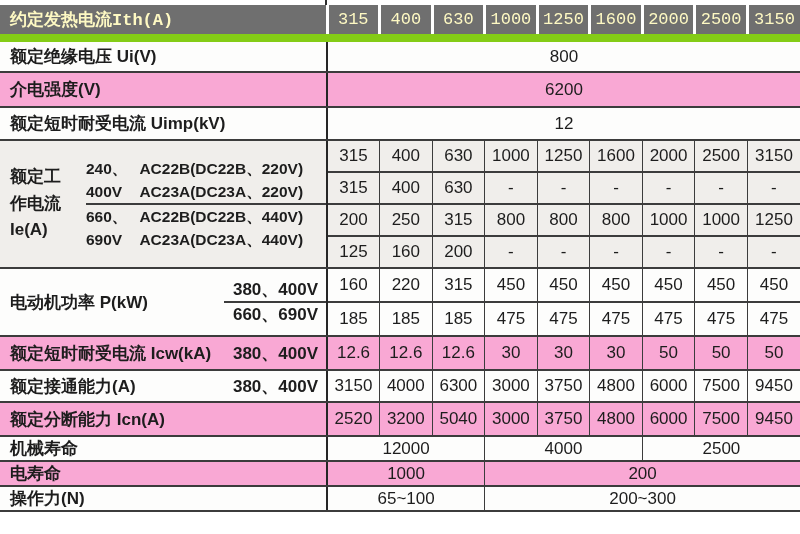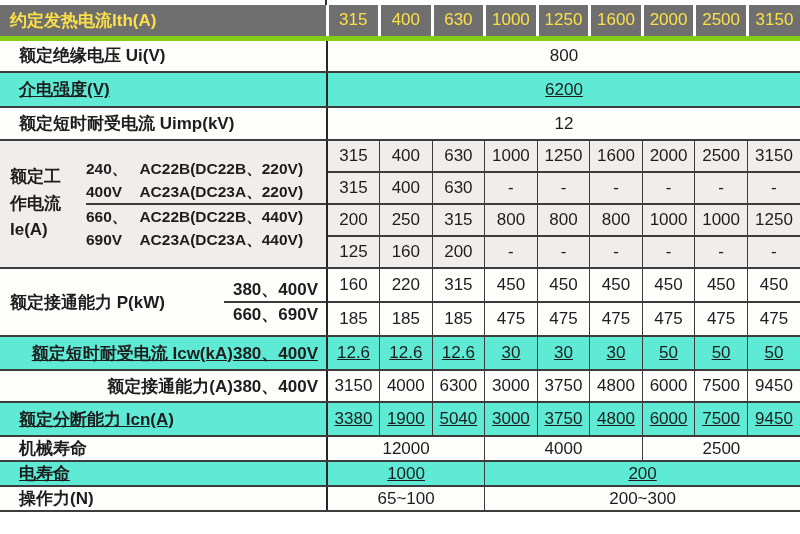--- a/index.html
+++ b/index.html
@@ -8,33 +8,33 @@
     font-family:"Liberation Sans","DejaVu Sans",sans-serif;
     color:#1d1d1d;
   }
   .top-strip{height:5px;background:#ffffff;position:relative;}
   .top-strip .main-tick{position:absolute;left:325px;top:0;width:2px;height:5px;background:#2e2e2e;}
   table{width:800px;border-collapse:collapse;table-layout:fixed;}
   col.c-label{width:327px;}
   td,th{padding:0;overflow:hidden;vertical-align:middle;}
   
   tr.head{height:33px;}
-  th{background:#6f6f6f;color:#fde047;font-size:17px;font-weight:400;border-bottom:5px solid #84cc16;}
+  th{background:#6f6f6f;color:#fef9c3;font-size:17px;font-weight:400;border-bottom:8px solid #84cc16;font-family:Liberation Mono, monospace;}
   th.lab-h{text-align:left;padding-left:10px;font-weight:700;font-size:17px;}
   th.val-h{border-left:3px solid #ffffff;text-align:center;}
   
   tr{height:33px;}
   tr.h34{height:34px;} tr.h35{height:35px;} tr.h32{height:32px;}
   tr.h30{height:16px;} tr.h31{height:15px;}
   tr.w td{background:#fdfdfc;}
-  tr.g td{background:#5eead4;text-decoration:underline;}
+  tr.g td{background:#f9a8d4;}
   tr.ie td{background:#f0eeeb;}
   td{font-size:17px;}
   td.lab{
-    text-align:left;padding-left:19px;font-weight:700;
+    text-align:left;padding-left:10px;font-weight:700;
     border-top:2px solid #3c3c3c;border-bottom:2px solid #3c3c3c;
     border-right:2px solid #262626;
   }
   td.val{
     text-align:center;
     border:1px solid #3c3c3c;border-top-width:2px;border-bottom-width:2px;
   }
   td.val:last-child{border-right:none;}
   td.full{border-left:none;}
   td.complex{padding:0;margin-top:7px;}
@@ -51,21 +51,21 @@
   }
   .ie-sub + .ie-sub{border-top:2px solid #3c3c3c;}
   .pre{white-space:pre-line;}
   
   .motor-wrap{display:flex;height:100%;align-items:stretch;}
   .motor-main{flex:1;display:flex;align-items:center;padding-left:10px;font-weight:700;}
   .motor-subs{width:102px;display:flex;flex-direction:column;}
   .motor-sub{flex:1;display:flex;align-items:center;justify-content:flex-end;padding-right:8px;font-weight:700;}
   .motor-sub + .motor-sub{border-top:2px solid #3c3c3c;}
   
-  .split{display:flex;height:100%;align-items:center;justify-content:flex-end;padding:0 8px 0 10px;font-weight:700;}
+  .split{display:flex;height:100%;align-items:center;justify-content:space-between;padding:0 8px 0 10px;font-weight:700;}
   .bottom-strip{height:5px;background:#ffffff;}
 </style>
 </head>
 <body>
 
 <div class="top-strip">
     <span class="main-tick"></span>
   </div>
 
 <table>
@@ -173,21 +173,21 @@
     <td class="val">-</td>
     <td class="val">-</td>
     <td class="val">-</td>
     <td class="val">-</td>
     <td class="val">-</td>
   </tr>
 
   <tr class="w h34">
     <td class="lab complex" rowspan="2">
       <div class="motor-wrap">
-        <div class="motor-main">额定接通能力 P(kW)</div>
+        <div class="motor-main">电动机功率 P(kW)</div>
         <div class="motor-subs">
           <div class="motor-sub">380、400V</div>
           <div class="motor-sub">660、690V</div>
         </div>
       </div>
     </td>
     <td class="val">160</td>
     <td class="val">220</td>
     <td class="val">315</td>
     <td class="val">450</td>
@@ -240,22 +240,22 @@
     <td class="val">3000</td>
     <td class="val">3750</td>
     <td class="val">4800</td>
     <td class="val">6000</td>
     <td class="val">7500</td>
     <td class="val">9450</td>
   </tr>
 
   <tr class="g h34">
     <td class="lab">额定分断能力 Icn(A)</td>
-    <td class="val">3380</td>
-    <td class="val">1900</td>
+    <td class="val">2520</td>
+    <td class="val">3200</td>
     <td class="val">5040</td>
     <td class="val">3000</td>
     <td class="val">3750</td>
     <td class="val">4800</td>
     <td class="val">6000</td>
     <td class="val">7500</td>
     <td class="val">9450</td>
   </tr>
 
   <tr class="w h30">

